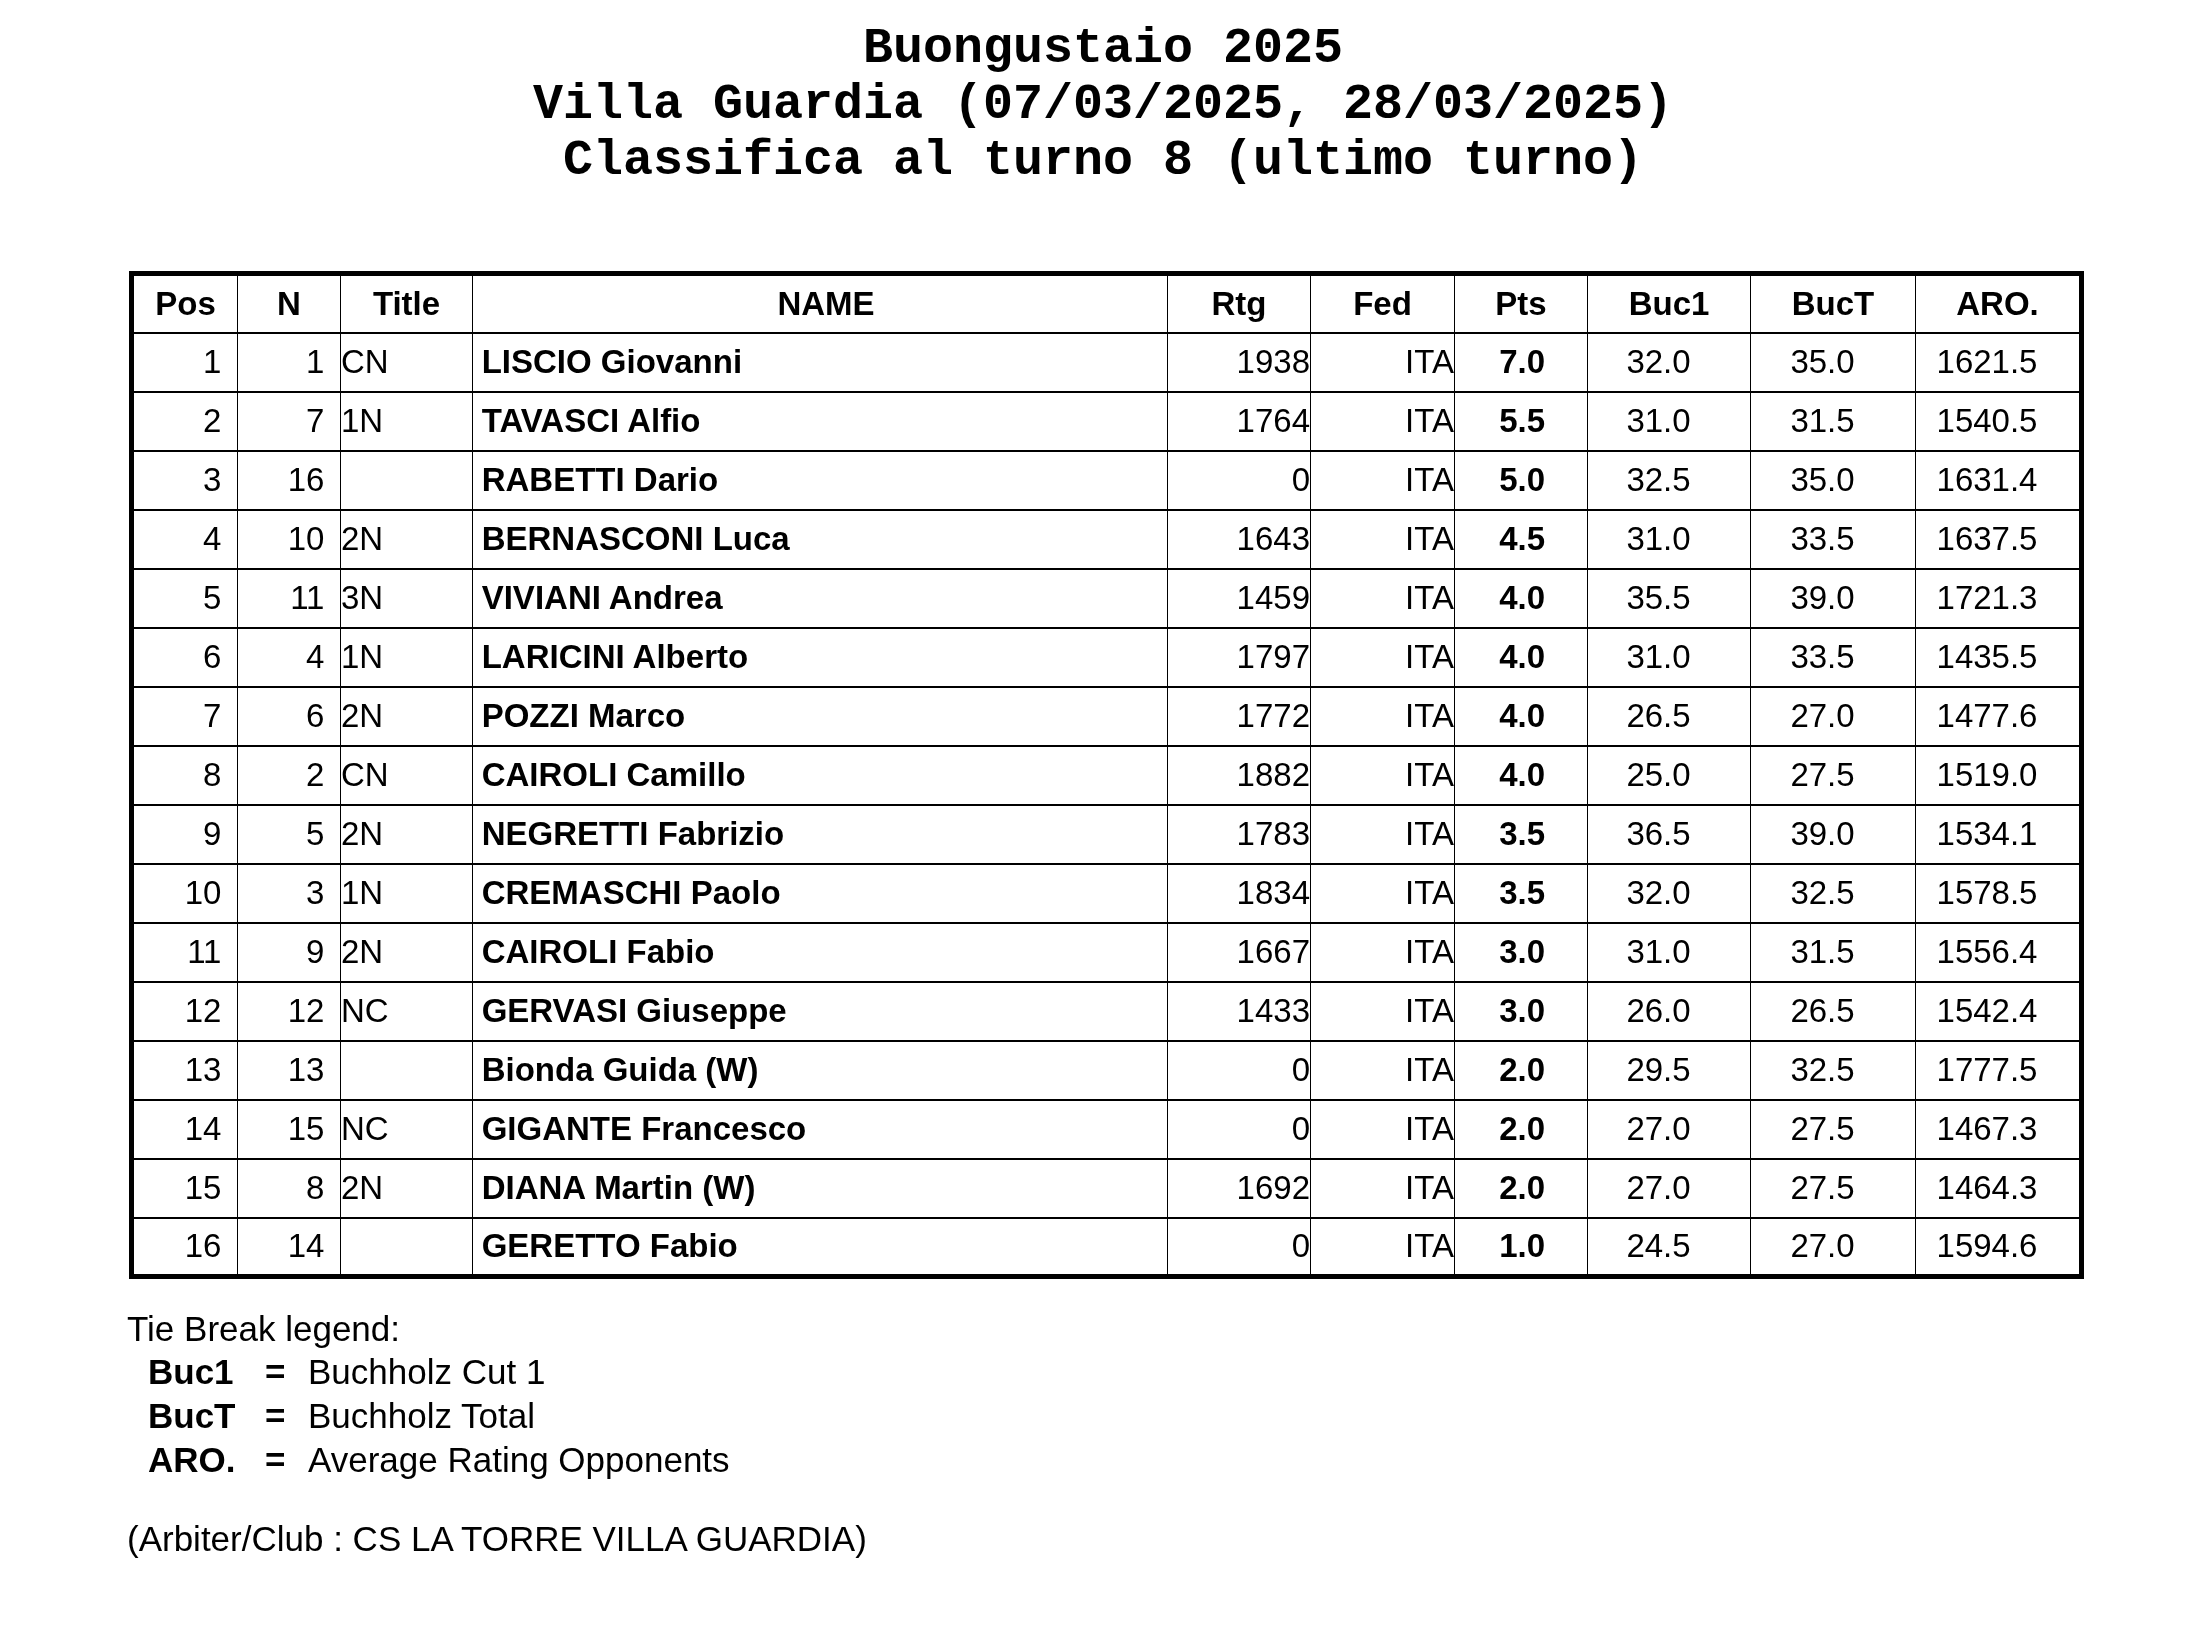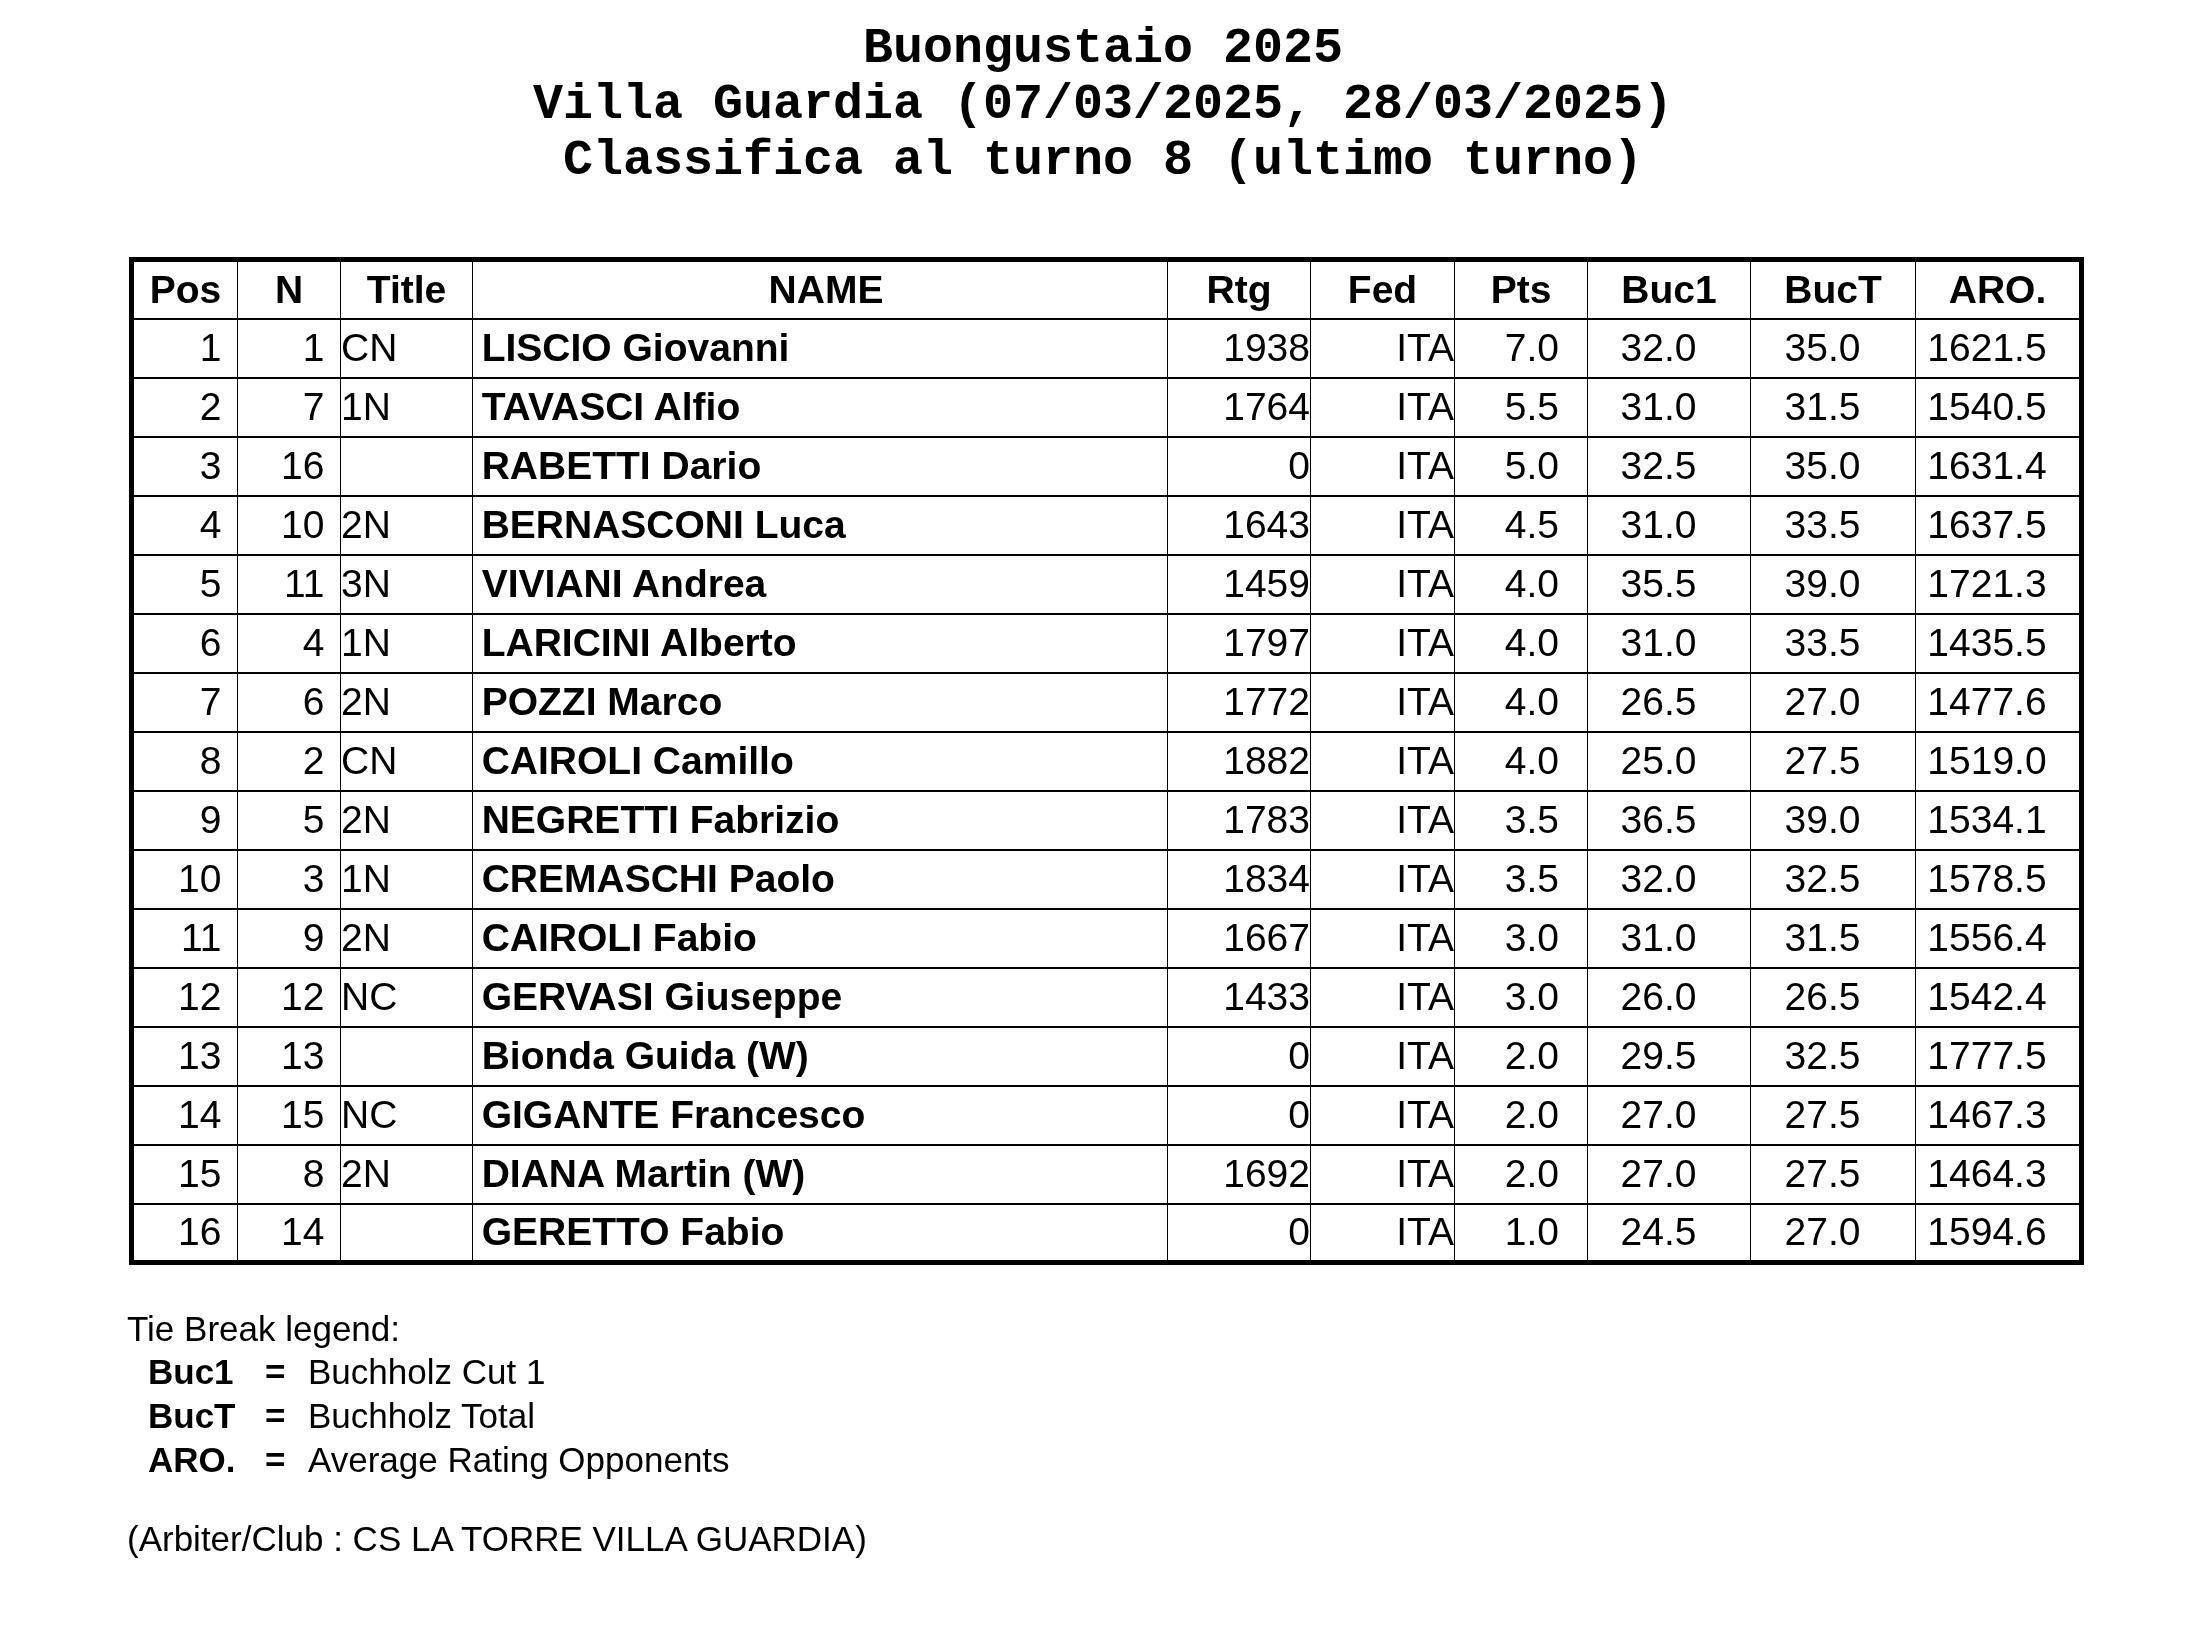--- a/index.html
+++ b/index.html
@@ -22,46 +22,46 @@
     font-family: Liberation Mono, monospace;
     font-weight: bold;
     font-size: 50px;
     line-height: 56px;
   }
 
   
   table.standings {
     position: absolute;
     left: 129px;
-    top: 257px;
+    top: 271px;
     width: 1951px;
     border-collapse: collapse;
     table-layout: fixed;
     border: 5.2px solid #000;
-    font-size: 39px;
+    font-size: 33px;
   }
   table.standings th,
   table.standings td {
     border-left: 1.7px solid #000;
     border-right: 1.7px solid #000;
     border-top: 2.6px solid #000;
     border-bottom: 2.6px solid #000;
     height: 59px;
     overflow: hidden;
     white-space: nowrap;
     vertical-align: middle;
   }
   table.standings th { font-weight: bold; text-align: center; }
   th.h-name { text-align: left; padding-left: 12px; }
 
   td.c0, td.c1 { text-align: right; padding-right: 15.6px; }
   td.c2 { text-align: left; }
   td.c3 { text-align: left; padding-left: 8.7px; font-weight: bold; }
   td.c4, td.c5 { text-align: right; }
-  td.c6 { text-align: right; padding-right: 28px; font-weight: normal; }
+  td.c6 { text-align: right; padding-right: 42px; font-weight: bold; }
   td.c7, td.c8, td.c9 { text-align: center; padding-right: 21px; }
 
   
   .legend {
     position: absolute;
     left: 127px;
     top: 1307px;
     font-size: 35px;
     line-height: 43px;
   }

